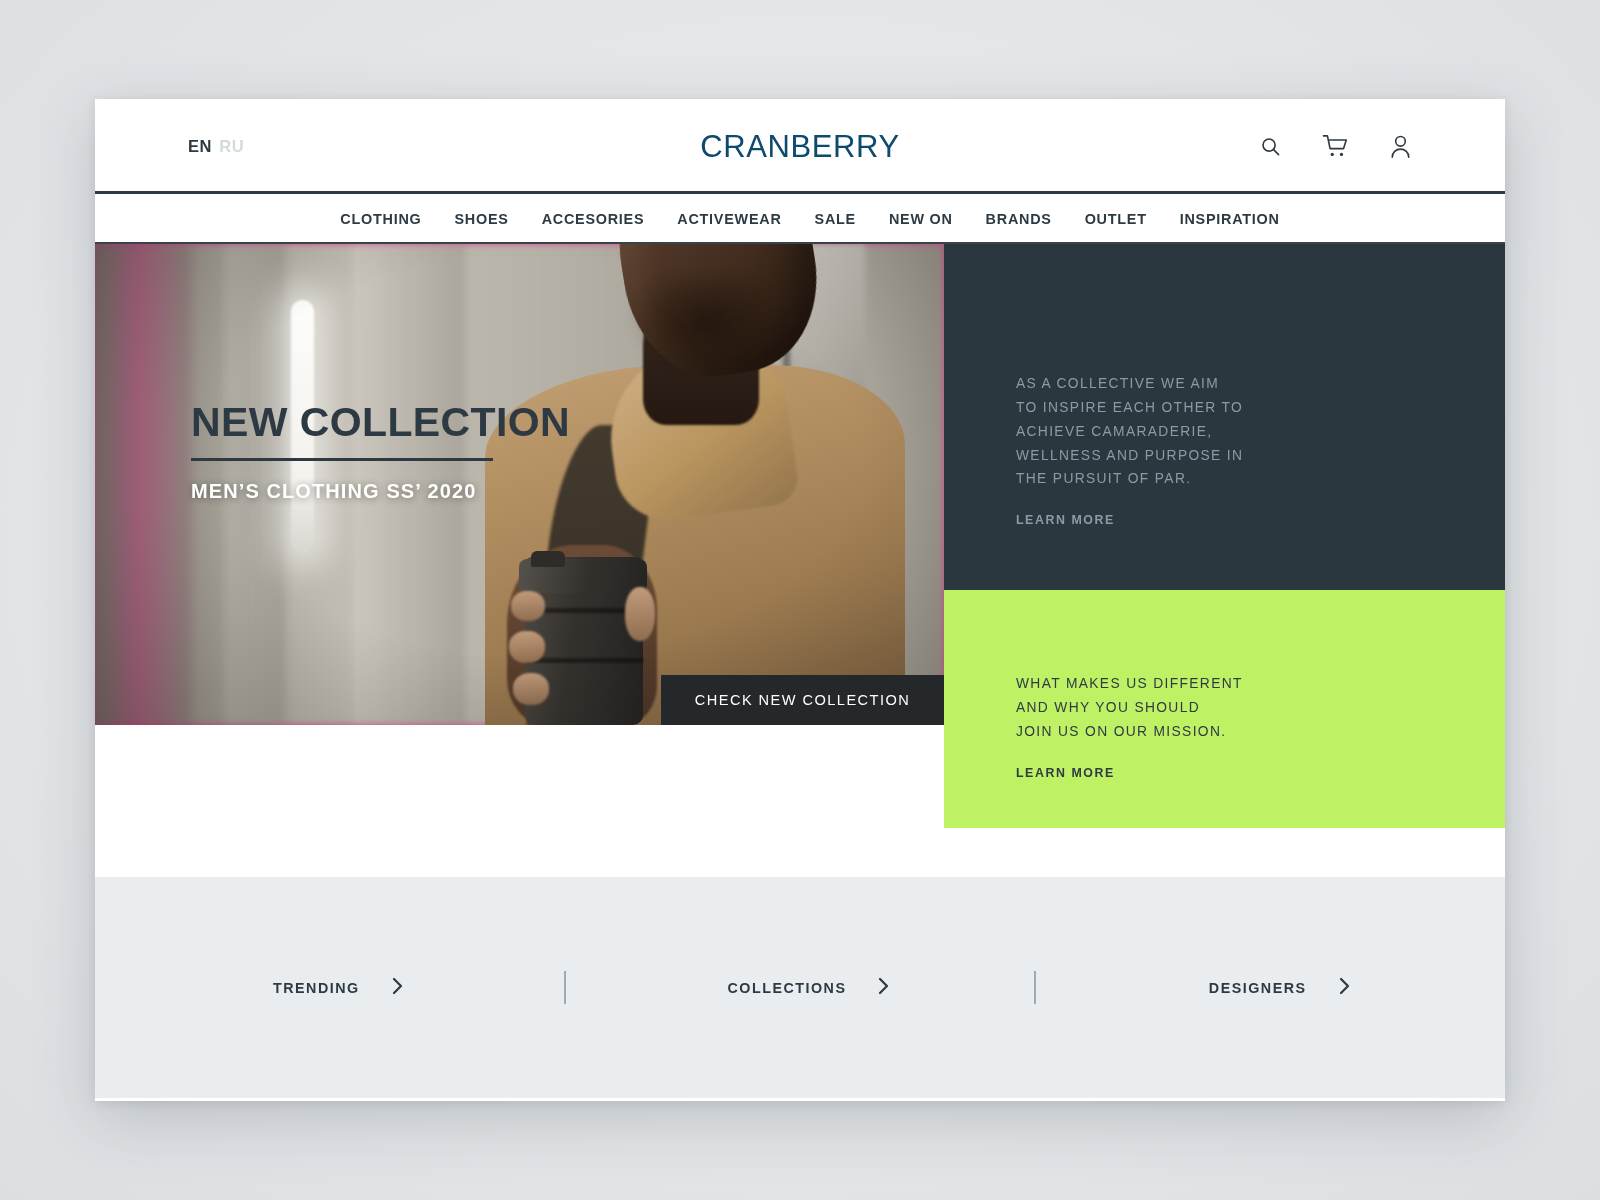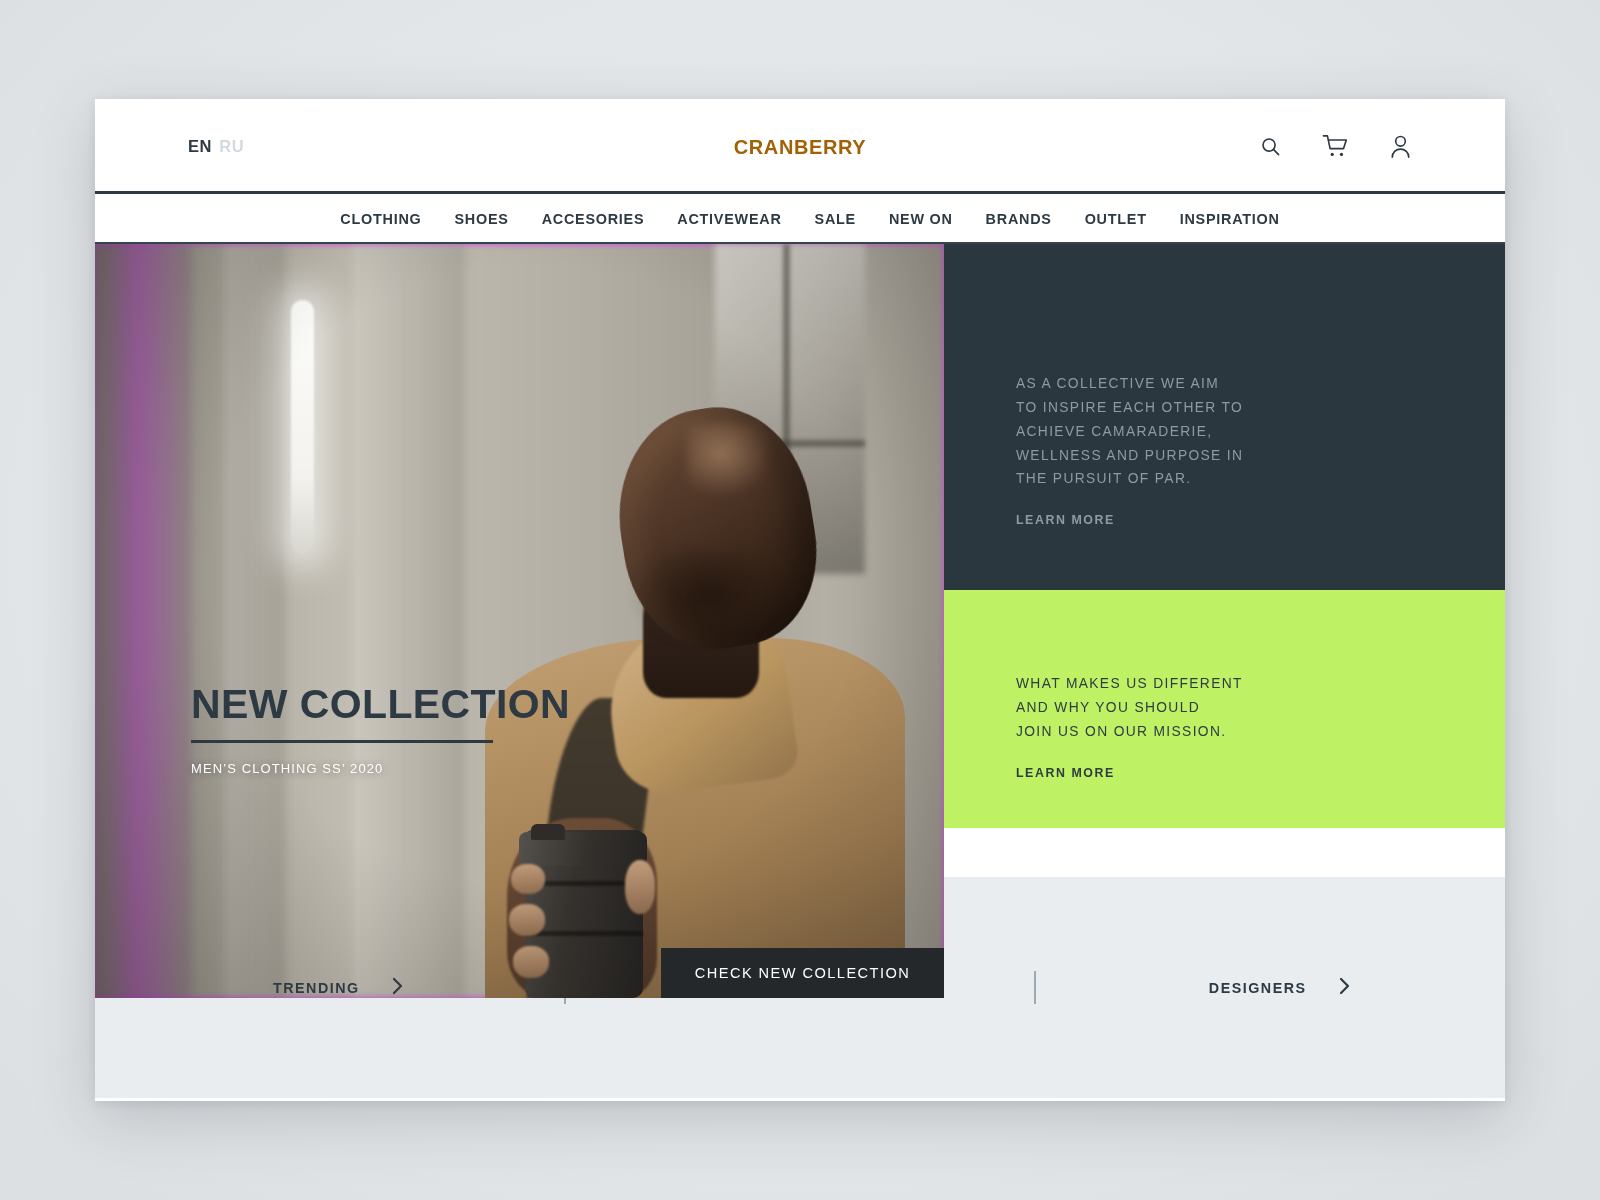--- a/index.html
+++ b/index.html
@@ -44,22 +44,22 @@
   .lang {
     display:flex; align-items:baseline; gap:7px;
     font-size:16.5px; font-weight:700; letter-spacing:.6px;
   }
   .lang-en { color:#2d3a43; }
   .lang-ru { color:#d3dade; }
 
   .brand {
     position:absolute; left:50%; top:50%;
     transform:translate(-50%,-50%);
-    font-size:20px; font-weight:700;
-    letter-spacing:.6px; color:#a16207;
+    font-size:31px; font-weight:400;
+    letter-spacing:.6px; color:#0c4a6e;
     white-space:nowrap;
   }
 
   .head-icons {
     margin-left:auto;
     display:flex; align-items:center; gap:40px;
   }
   .head-icons svg { display:block; }
 
   
@@ -83,23 +83,23 @@
 
   
   #hero-row {
     display:flex;
     height:633px;
   }
 
   
   #photo {
     position:relative;
-    width:849px; height:754px;
+    width:849px; height:481px;
     overflow:hidden;
-    background:#d946ef;
+    background:#ec4899;
   }
   #photo .scene { position:absolute; inset:0; }
 
   .bg-wall {
     position:absolute; inset:0;
     background:
       linear-gradient(90deg,
         #6f6b62 0%, #85817769 5%, #a9a59b 12%,
         #b8b4a9 22%, #c2bdb2 30%, #bdb8ad 42%,
         #b3aea3 58%, #a8a399 72%, #b5b0a6 86%, #9d988e 100%);
@@ -225,21 +225,21 @@
   .hero-title {
     font-size:41px; font-weight:700; letter-spacing:.4px;
     color:#2d3a43; white-space:nowrap; line-height:1;
   }
   .hero-rule {
     width:302px; height:2.5px; background:#2d3a43;
     margin-top:15px;
   }
   .hero-sub {
     margin-top:17px;
-    font-size:13px; font-weight:400; letter-spacing:1.1px;
+    font-size:20px; font-weight:700; letter-spacing:1.1px;
     color:#fff; line-height:1.32;
     text-shadow:0 1px 7px rgba(35,30,24,.45);
     white-space:nowrap;
   }
 
   
   .cta {
     position:absolute; right:0; bottom:0; z-index:6;
     width:283px; height:50px;
     background:#24282a;

